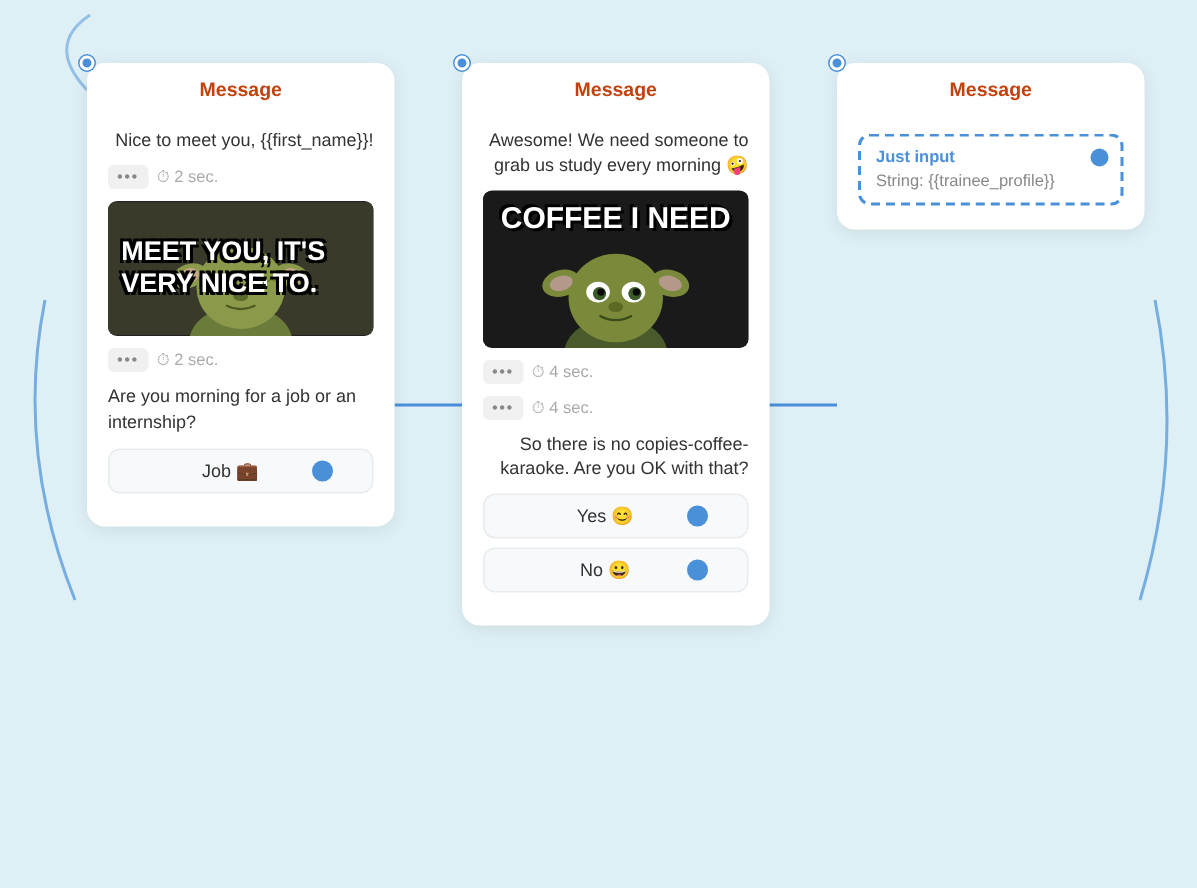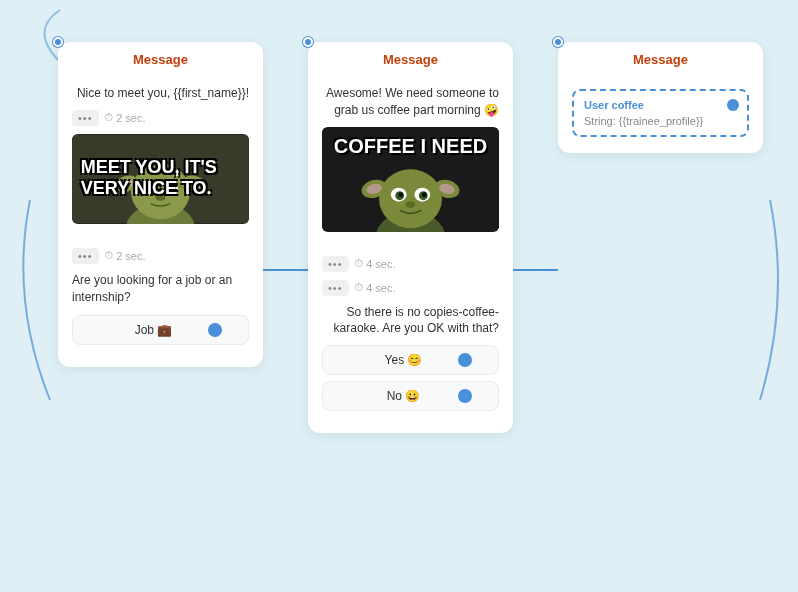--- a/index.html
+++ b/index.html
@@ -120,21 +120,21 @@
 
     .clock-icon {
       font-size: 11px;
     }
 
     .meme-img {
       width: 100%;
       height: 90px;
       background: #222;
       border-radius: 6px;
-      margin-bottom: 24px;
+      margin-bottom: 8px;
       overflow: hidden;
       position: relative;
       display: flex;
       align-items: center;
       justify-content: center;
     }
 
     .meme-img .meme-text {
       position: absolute;
       top: 50%;
@@ -305,35 +305,35 @@
       </div>
 
       <div class="timer-row">
         <button class="dots-btn">•••</button>
         <span class="timer-text">
           <span class="clock-icon">⏱</span>
           <span>2 sec.</span>
         </span>
       </div>
 
-      <p class="question-text">Are you looking for a job or an internship?</p>
+      <p class="question-text">Are you morning for a job or an internship?</p>
 
       <button class="choice-btn">
         <span class="choice-label">Job 💼</span>
         <span class="choice-dot"></span>
       </button>
     </div>
   </div>
 
   <div class="card card-2">
     <div class="card-dot"></div>
     <div class="card-header">Message</div>
 
     <div class="card-body">
-      <p class="message-text">Awesome! We need someone to grab us coffee part morning 🤪</p>
+      <p class="message-text">Awesome! We need someone to grab us study every morning 🤪</p>
 
       <div class="meme-img meme-2">
         <svg width="100%" height="100%" viewBox="0 0 180 105" xmlns="http://www.w3.org/2000/svg">
           <rect width="180" height="105" fill="#1a1a1a"></rect>
 
           <ellipse cx="90" cy="110" rx="35" ry="25" fill="#4a5a2a"></ellipse>
           <ellipse cx="90" cy="72" rx="32" ry="30" fill="#7a8a3a"></ellipse>
 
           <ellipse cx="53" cy="62" rx="13" ry="9" fill="#7a8a3a" transform="rotate(-15 53 62)"></ellipse>
           <ellipse cx="127" cy="62" rx="13" ry="9" fill="#7a8a3a" transform="rotate(15 127 62)"></ellipse>
@@ -384,20 +384,20 @@
     </div>
   </div>
 
   <div class="card card-3">
     <div class="card-dot"></div>
     <div class="card-header">Message</div>
 
     <div class="card-body">
 
       <div class="user-input-box">
-        <div class="user-input-label">User coffee</div>
+        <div class="user-input-label">Just input</div>
         <div class="user-input-value">String: {{trainee_profile}}</div>
         <div class="user-input-dot"></div>
       </div>
     </div>
   </div>
 
 </div>
 
 </body></html>

